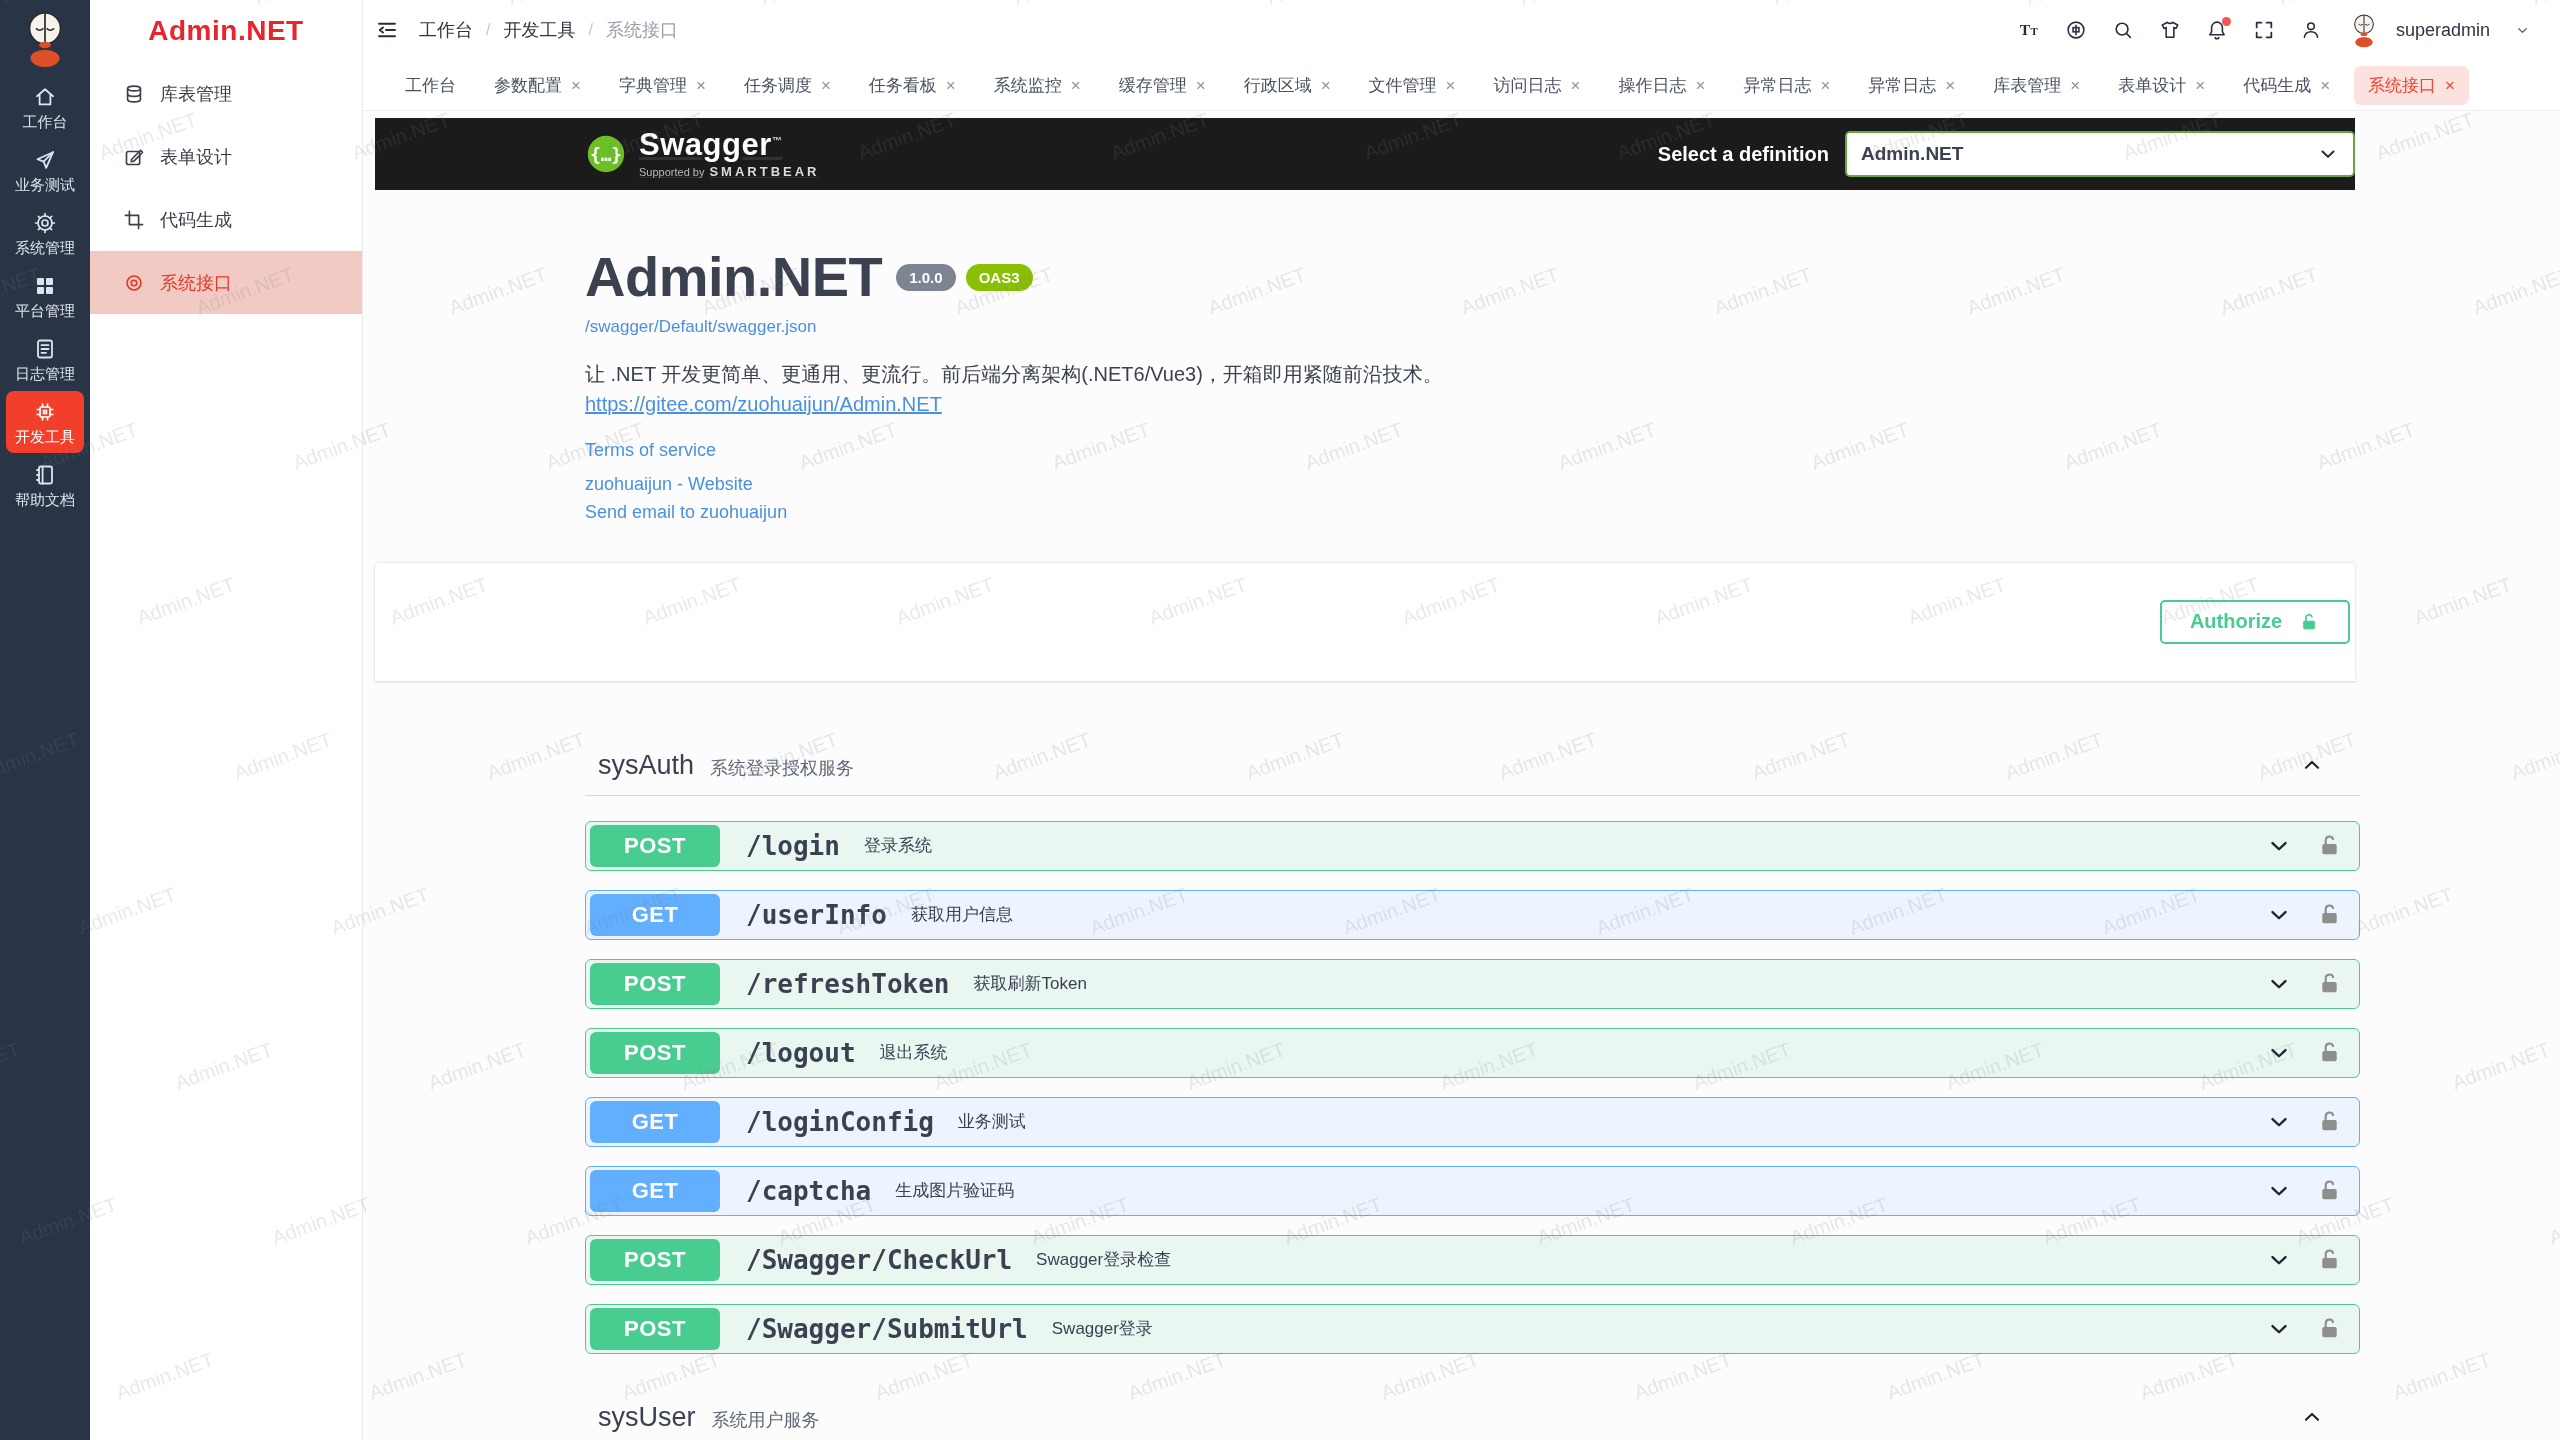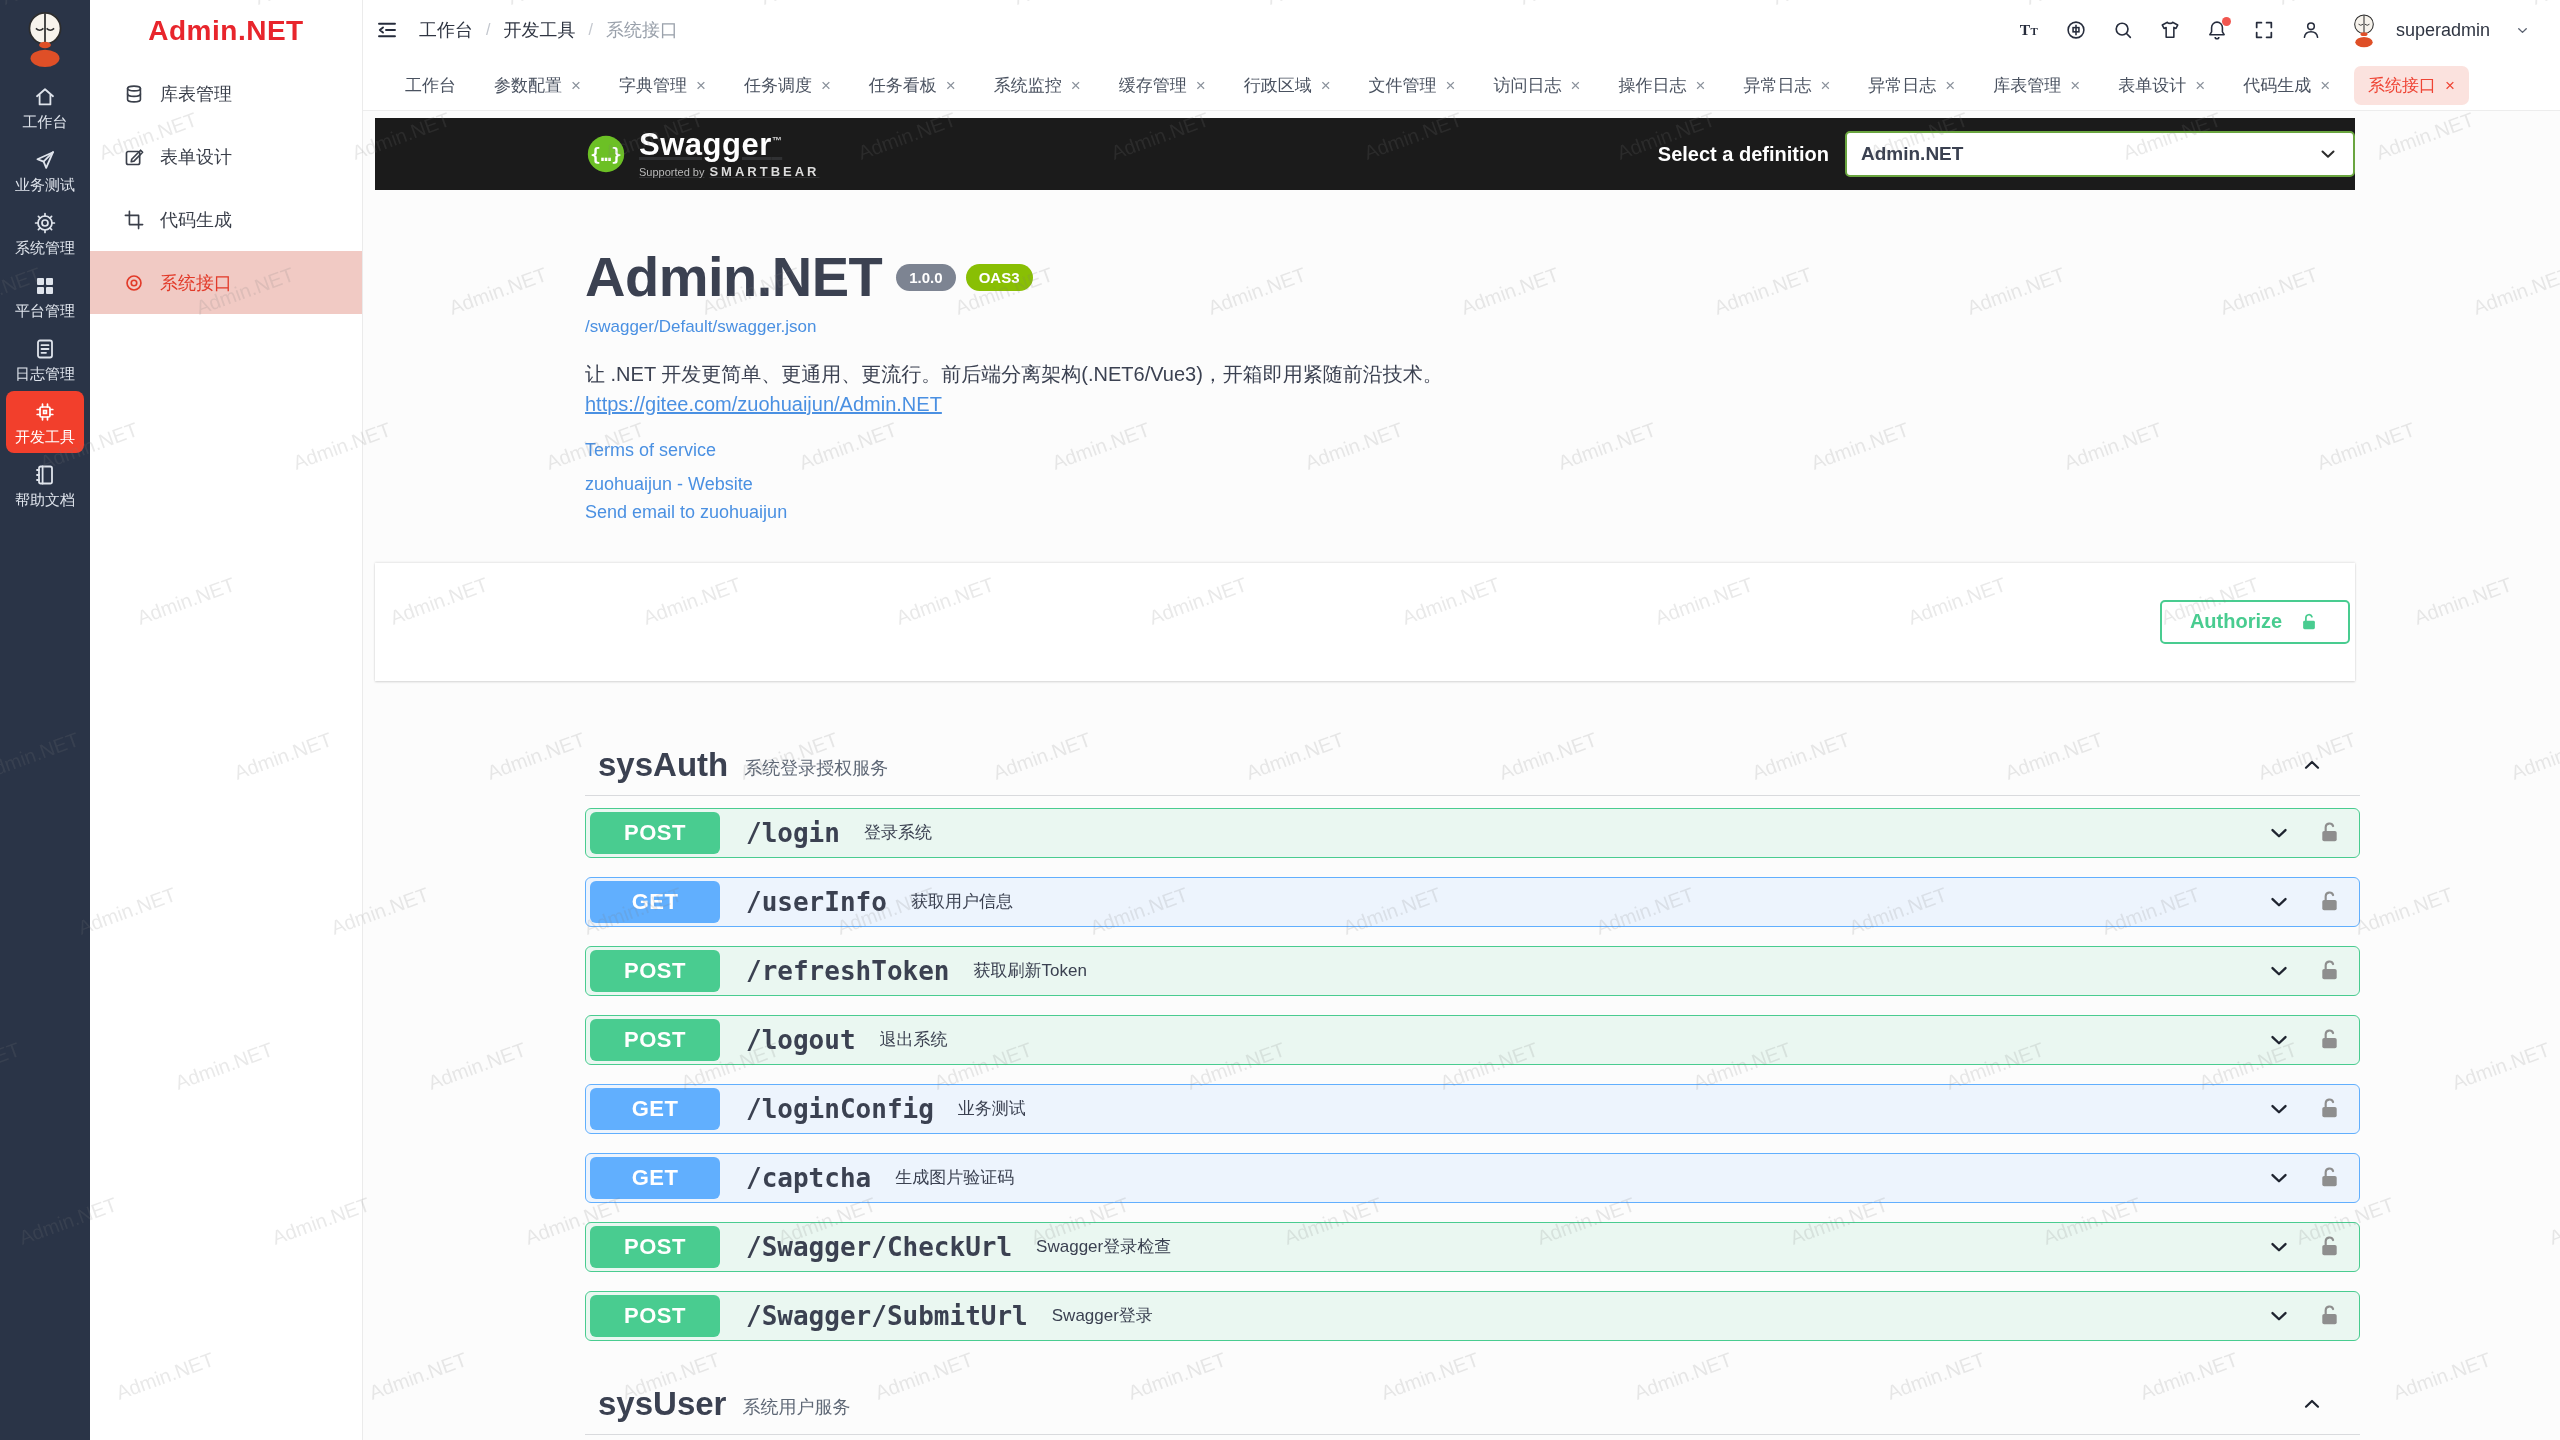--- a/index.html
+++ b/index.html
@@ -79,25 +79,25 @@
   .site  { margin-top:13px; font-size:18px; }
   .email { margin-top:7px; font-size:18px; }
 
   .scheme-band { margin-top:40px; height:118px; background:#fff; box-shadow:0 1px 2px rgba(0,0,0,.16), 0 -1px 2px rgba(0,0,0,.08); display:flex; align-items:center; justify-content:flex-end; padding-right:5px; }
   .btn-auth { width:190px; height:44px; background:#fff; border:2px solid #49cc90; border-radius:5px; color:#49cc90; font-weight:bold; font-size:20px; font-family:"Liberation Sans", sans-serif; display:flex; align-items:center; justify-content:center; gap:16px; cursor:pointer; }
   .btn-auth svg { width:22px; height:22px; }
 
   .sections { margin-left:210px; width:1775px; }
   .sec-head { margin-top:55px; height:60px; display:flex; align-items:center; gap:16px; border-bottom:1px solid rgba(59,65,81,.18); padding:0 36px 0 13px; cursor:pointer; }
   .sec-head.second { margin-top:34px; }
-  .sec-name { font-size:33px; font-weight:bold; color:#3b4151; }
+  .sec-name { font-size:27px; font-weight:normal; color:#3b4151; }
   .sec-desc { font-size:18px; color:#5f6876; margin-top:6px; }
   .sec-chev { margin-left:auto; color:#1f2430; }
   .sec-chev svg { width:24px; height:24px; }
-  .sec-ops { margin-top:12px; }
+  .sec-ops { margin-top:25px; }
   .op-row { height:50px; border-radius:6px; border:1px solid; display:flex; align-items:center; margin-bottom:19px; padding:0 16px 0 4px; cursor:pointer; }
   .op-row.m-post { background:#eaf7f1; border-color:#49cc90; }
   .op-row.m-get  { background:#edf4fd; border-color:#61affe; }
   .op-badge { min-width:130px; height:42px; border-radius:6px; color:#fff; font-weight:bold; font-size:22px; letter-spacing:.5px; display:flex; align-items:center; justify-content:center; padding:0 10px; }
   .m-post .op-badge { background:#49cc90; }
   .m-get  .op-badge { background:#61affe; }
   .op-path { margin-left:26px; font-family:"DejaVu Sans Mono", monospace; font-weight:bold; font-size:26px; color:#3b4151; }
   .op-summary { margin-left:24px; font-size:17px; color:#3b4151; }
   .op-actions { margin-left:auto; display:flex; align-items:center; gap:24px; }
   .op-chev { color:#1f2430; cursor:pointer; }

